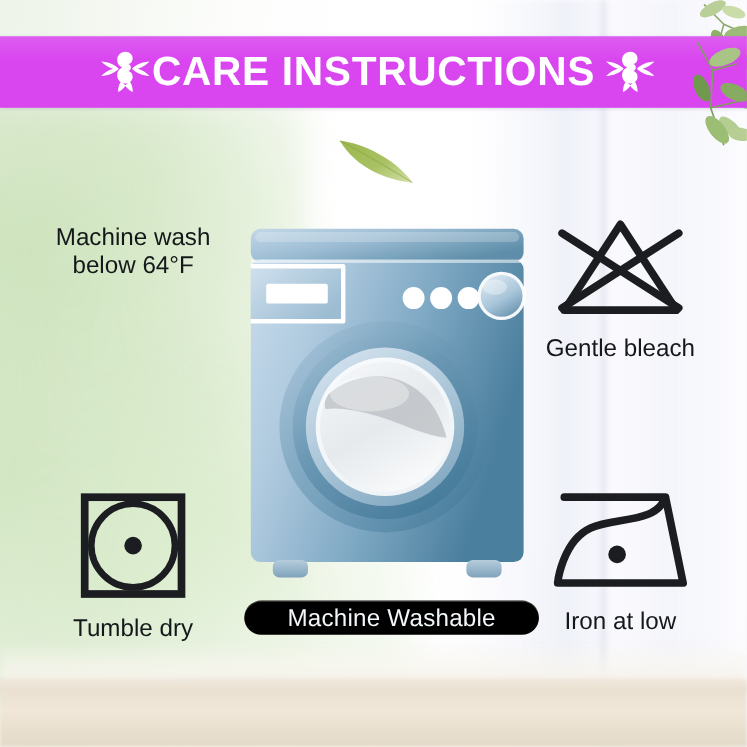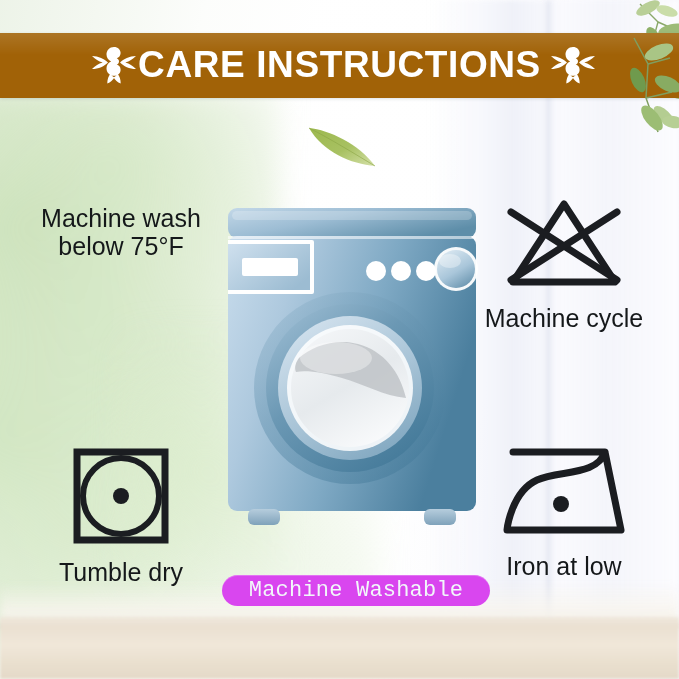--- a/index.html
+++ b/index.html
@@ -98,21 +98,21 @@
     height: 40px;
     background: linear-gradient(180deg, rgba(255,255,255,0) 0%, rgba(248,245,238,0.85) 70%, rgba(243,238,229,1) 100%);
     filter: blur(4px);
   }
 
   
   .banner {
     position: absolute;
     left: 0; top: 33px;
     width: 679px; height: 65px;
-    background: #a16207;
+    background: #d946ef;
     display: flex;
     align-items: center;
     justify-content: center;
     gap: 2px;
     box-shadow: 0 1px 3px rgba(120,140,155,0.25);
   }
   .banner-title {
     color: #ffffff;
     font-size: 37px;
     font-weight: bold;
@@ -135,21 +135,21 @@
   .leaf-float {
     position: absolute;
     left: 303px; top: 118px;
     width: 78px; height: 54px;
   }
 
   
   .cell { position: absolute; }
   .cell-icon { display: block; }
   .cell-label {
-    font-size: 25px;
+    font-size: 22px;
     color: #15181a;
     line-height: 1.12;
     white-space: nowrap;
   }
   .cell-tl { left: 26px;  top: 196px; text-align: center; width: 190px; }
   .cell-tr { left: 466px; top: 196px; text-align: center; width: 196px; }
   .cell-bl { left: 26px;  top: 446px; text-align: center; width: 190px; }
   .cell-br { left: 466px; top: 446px; text-align: center; width: 196px; }
   .cell-tl .cell-icon, .cell-bl .cell-icon { margin: 0 auto; }
   .cell-tr .cell-icon, .cell-br .cell-icon { margin: 0 auto; }
@@ -164,27 +164,26 @@
     fill: #18191b;
     font-family: "Liberation Sans", sans-serif;
   }
 
   
   .machine { position: absolute; left: 224px; top: 206px; width: 256px; height: 330px; }
 
   
   .badge {
     position: absolute;
-    left: 222px; top: 575px;
+    left: 222px; top: 546px;
     width: 268px; height: 31px;
-    background: #d946ef;
+    background: #000000;
     border-radius: 16px;
     display: flex; align-items: center; justify-content: center;
     box-shadow: inset 0 1px 0 rgba(255,255,255,0.25);
-    font-family: Liberation Mono, monospace;
   }
   .badge-text {
     color: #f2f7fa;
     font-size: 22px;
     letter-spacing: 0.2px;
     white-space: nowrap;
   }
 </style>
 </head>
 <body>
@@ -270,34 +269,34 @@
         </linearGradient>
       </defs>
       <path d="M6 10 C26 12, 56 26, 72 48 C48 46, 20 34, 6 10 Z" fill="url(#lf)"></path>
       <path d="M6 10 C26 20, 52 36, 72 48" stroke="#8aa545" stroke-width="1" fill="none" opacity="0.6"></path>
     </svg>
   </span>
 
   <div class="cell cell-tl">
     <div class="cell-label">
       <div>Machine wash</div>
-      <div>below 75°F</div>
+      <div>below 64°F</div>
     </div>
   </div>
 
   <div class="cell cell-tr">
     <span class="cell-icon">
       <svg width="146" height="96" viewBox="0 0 146 96" xmlns="http://www.w3.org/2000/svg">
         <path d="M73 8 L124 86 L22 86 Z" fill="none" stroke="#1b1d21" stroke-width="7" stroke-linejoin="round"></path>
         <path d="M20 16 L126 84" stroke="#1b1d21" stroke-width="7" stroke-linecap="round"></path>
         <path d="M126 16 L20 84" stroke="#1b1d21" stroke-width="7" stroke-linecap="round"></path>
       </svg>
     </span>
     <div class="cell-label">
-      <div>Machine cycle</div>
+      <div>Gentle bleach</div>
     </div>
   </div>
 
   <div class="cell cell-bl">
     <span class="cell-icon">
       <svg width="100" height="100" viewBox="0 0 100 100" xmlns="http://www.w3.org/2000/svg">
         <rect x="6" y="6" width="88" height="88" fill="none" stroke="#1b1d21" stroke-width="7"></rect>
         <circle cx="50" cy="50" r="38" fill="none" stroke="#1b1d21" stroke-width="6"></circle>
         <circle cx="50" cy="50" r="8" fill="#1b1d21"></circle>
       </svg>

